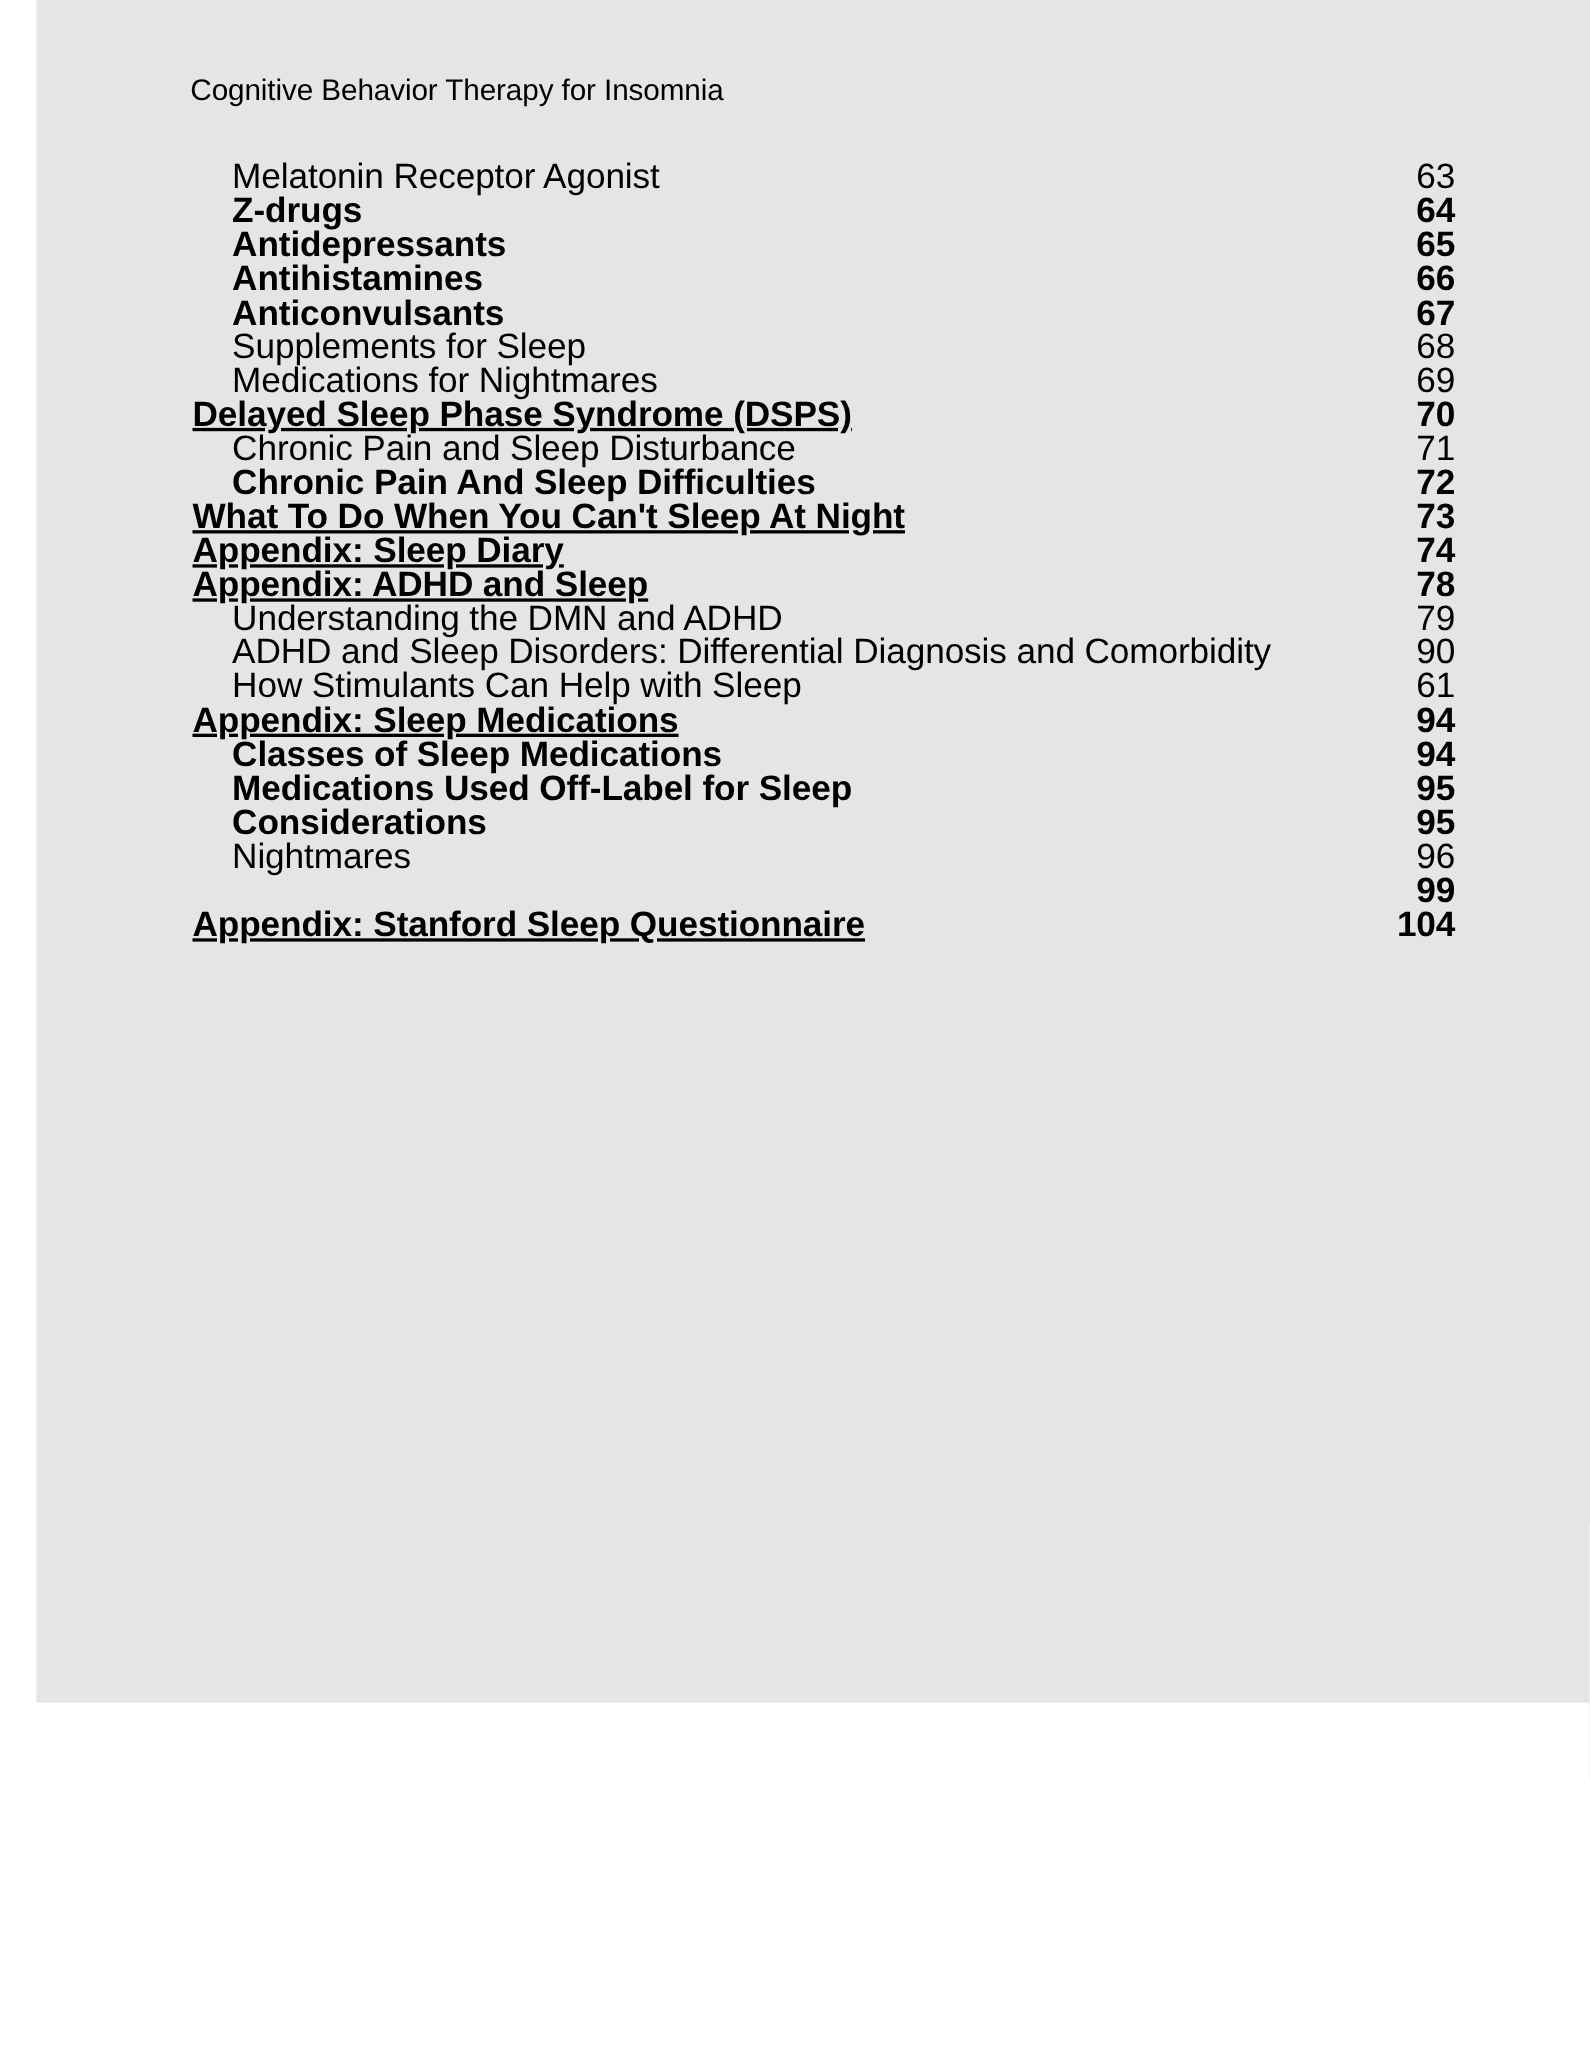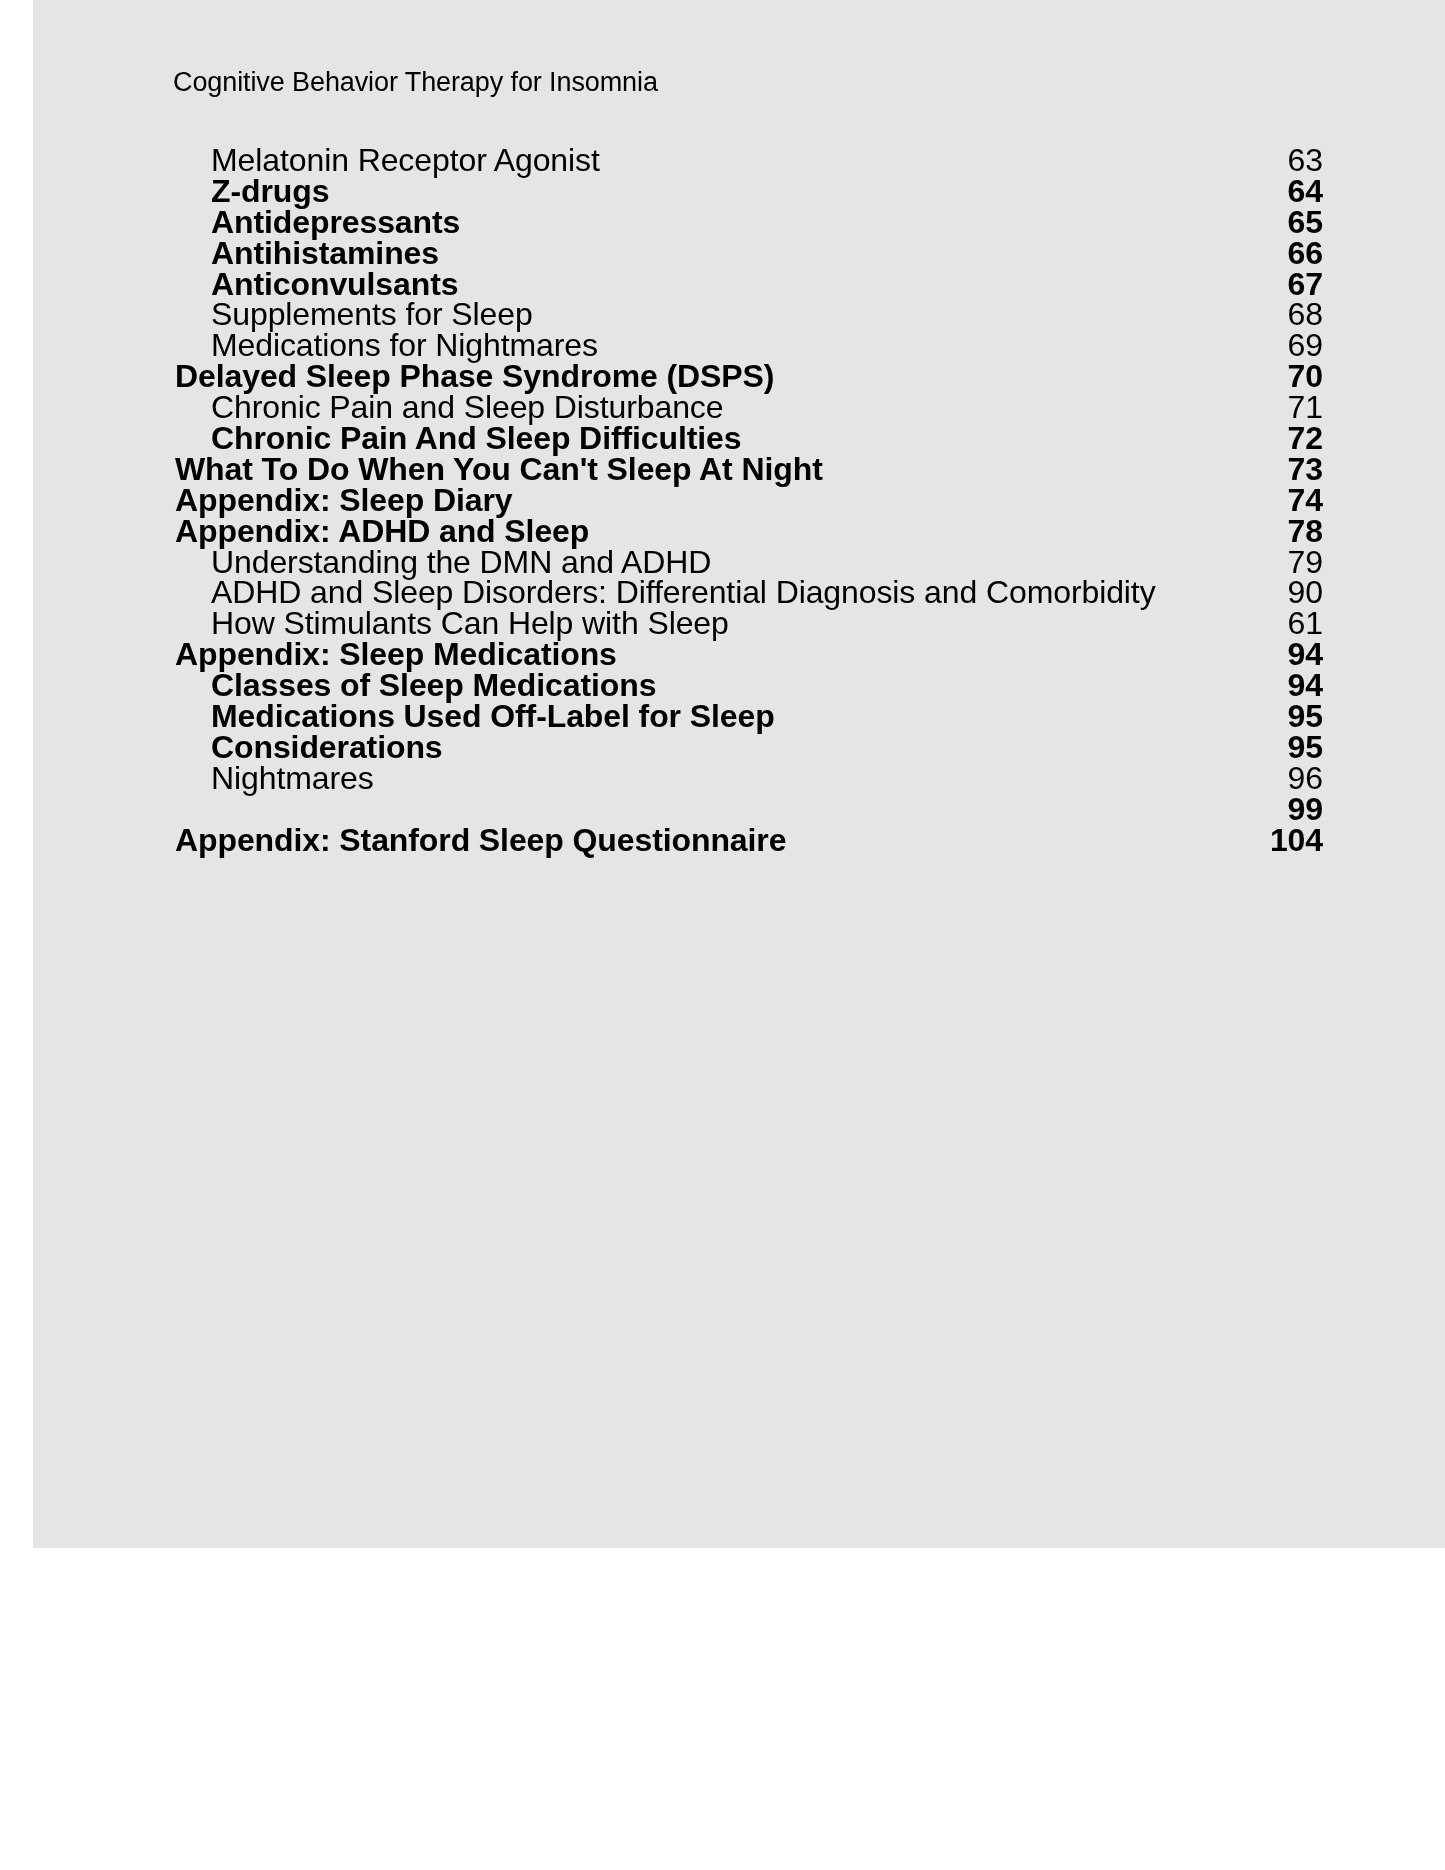--- a/index.html
+++ b/index.html
@@ -47,21 +47,21 @@
     white-space: nowrap;
   }
   .toc-row .filler {
     flex: 1 1 auto;
   }
   .toc-row .pageno {
     flex: 0 0 auto;
     text-align: right;
     white-space: nowrap;
   }
-  .lvl1 .title { padding-left: 2px; }
+  .lvl1 .title { padding-left: 2px; text-decoration: underline; }
   .lvl2 .title { padding-left: 38px; }
   .bold { font-weight: bold; }
   .regular { font-weight: normal; }
 
   .footer {
     position: absolute;
     left: 140px;
     right: 155px;
     top: 1769px;
     display: flex;

